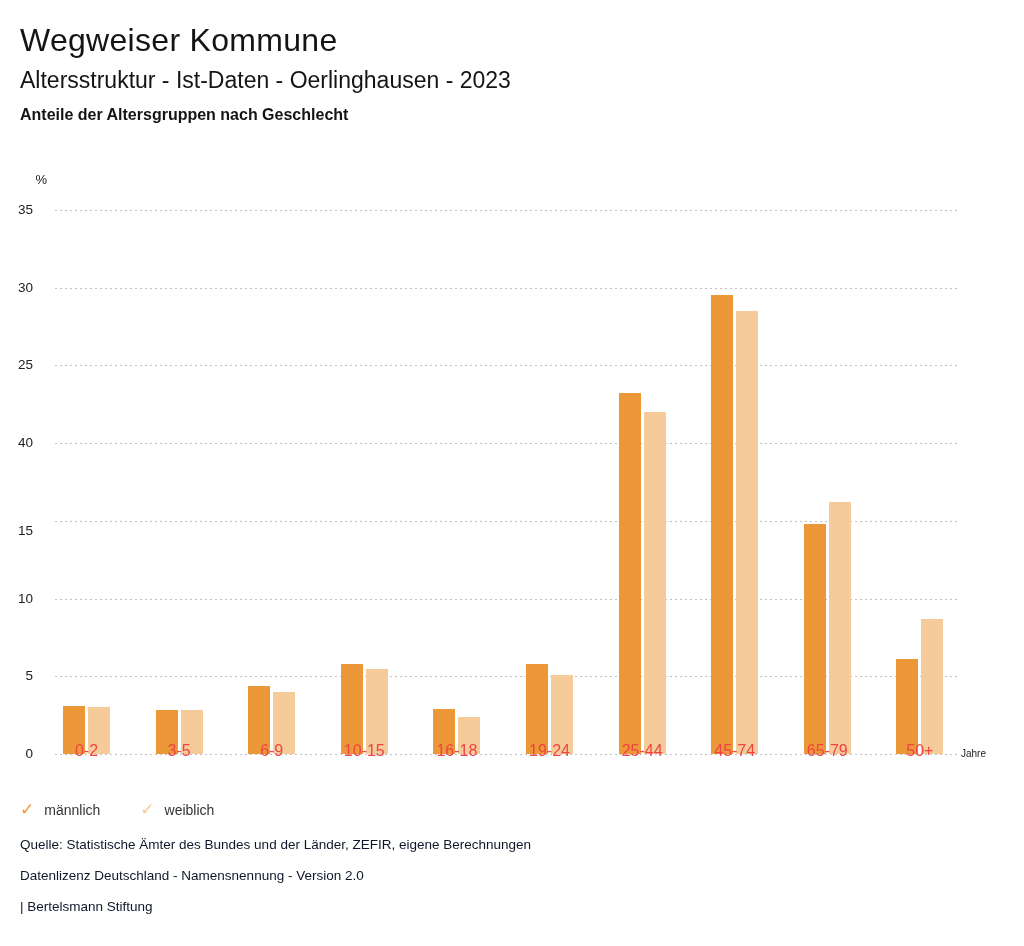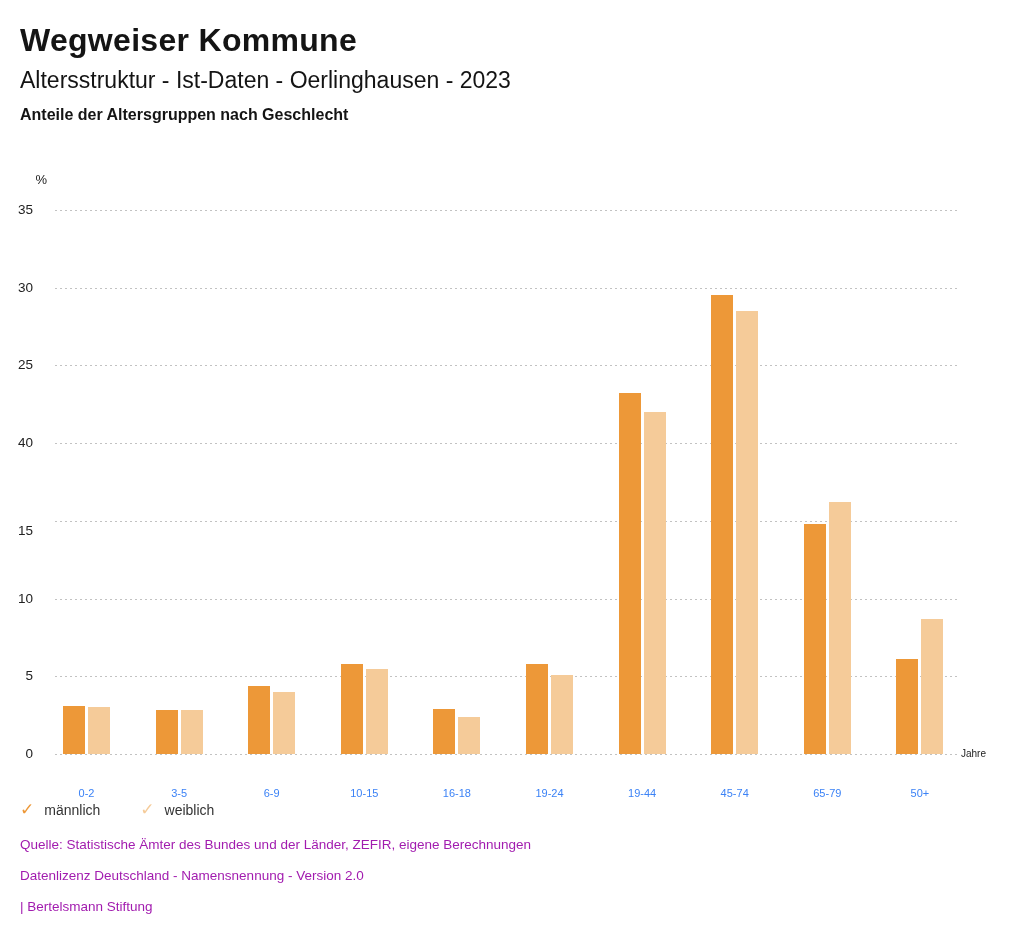--- a/index.html
+++ b/index.html
@@ -6,21 +6,21 @@
   .page{
     position:relative;
     width:1024px;height:946px;
     background:#ffffff;
     font-family:"Liberation Sans","DejaVu Sans",sans-serif;
     color:#1a1a1a;
     overflow:hidden;
   }
   .title{
     position:absolute;left:20px;top:24px;margin:0;
-    font-size:32px;line-height:32px;font-weight:700;color:#141414;letter-spacing:.3px;
+    font-size:32px;line-height:32px;font-weight:400;color:#141414;letter-spacing:.3px;
   }
   .subtitle{
     position:absolute;left:20px;top:69px;margin:0;
     font-size:23px;line-height:23px;font-weight:400;color:#141414;
   }
   .subtitle2{
     position:absolute;left:20px;top:107px;margin:0;
     font-size:16px;line-height:16px;font-weight:700;color:#141414;
   }
   .plot{
@@ -36,35 +36,35 @@
   }
   .y-unit{
     position:absolute;right:calc(100% + 8px);top:-31px;transform:translateY(-50%);
     font-size:13px;color:#222222;
   }
   .x-unit{
     position:absolute;left:calc(100% + 6px);top:544px;transform:translateY(-55%);
     font-size:10px;color:#222222;white-space:nowrap;
   }
   .xtick{
-    position:absolute;top:577px;transform:translateX(-50%);
-    font-size:11px;color:#3b82f6;white-space:nowrap;
+    position:absolute;top:532px;transform:translateX(-50%);
+    font-size:16px;color:#ef4444;white-space:nowrap;
   }
   .bar{position:absolute;}
   .legend{
     position:absolute;left:20px;top:801px;
     display:flex;align-items:center;
     font-size:14px;color:#333333;
   }
   .legend-item{display:flex;align-items:center;cursor:pointer;}
   .legend-item + .legend-item{margin-left:40px;}
   .check{font-size:17px;font-weight:700;margin-right:10px;line-height:17px;}
   .footer{
     position:absolute;left:20px;top:838px;
-    font-size:13.5px;color:#a21caf;
+    font-size:13.5px;color:#0f172a;
   }
   .footer div{line-height:14px;margin-bottom:17px;white-space:nowrap;}
 </style>
 </head>
 <body>
 
 <div class="page">
 
   <h1 class="title">Wegweiser Kommune</h1>
   <h2 class="subtitle">Altersstruktur - Ist-Daten - Oerlinghausen - 2023</h2>
@@ -102,21 +102,21 @@
       <div class="bar" style="left: 310.8px; top: 458.514px; width: 22px; height: 85.4857px; background: rgb(245, 203, 153);"></div>
       <div class="xtick" style="left: 309.3px;">10-15</div>
       <div class="bar" style="left: 378.4px; top: 498.926px; width: 22px; height: 45.0743px; background: rgb(237, 152, 56);"></div>
       <div class="bar" style="left: 403.4px; top: 506.697px; width: 22px; height: 37.3029px; background: rgb(245, 203, 153);"></div>
       <div class="xtick" style="left: 401.9px;">16-18</div>
       <div class="bar" style="left: 471px; top: 453.851px; width: 22px; height: 90.1486px; background: rgb(237, 152, 56);"></div>
       <div class="bar" style="left: 496px; top: 464.731px; width: 22px; height: 79.2686px; background: rgb(245, 203, 153);"></div>
       <div class="xtick" style="left: 494.5px;">19-24</div>
       <div class="bar" style="left: 563.6px; top: 183.406px; width: 22px; height: 360.594px; background: rgb(237, 152, 56);"></div>
       <div class="bar" style="left: 588.6px; top: 202.057px; width: 22px; height: 341.943px; background: rgb(245, 203, 153);"></div>
-      <div class="xtick" style="left: 587.1px;">19-44</div>
+      <div class="xtick" style="left: 587.1px;">25-44</div>
       <div class="bar" style="left: 656.2px; top: 85.4857px; width: 22px; height: 458.514px; background: rgb(237, 152, 56);"></div>
       <div class="bar" style="left: 681.2px; top: 101.029px; width: 22px; height: 442.971px; background: rgb(245, 203, 153);"></div>
       <div class="xtick" style="left: 679.7px;">45-74</div>
       <div class="bar" style="left: 748.8px; top: 313.966px; width: 22px; height: 230.034px; background: rgb(237, 152, 56);"></div>
       <div class="bar" style="left: 773.8px; top: 292.206px; width: 22px; height: 251.794px; background: rgb(245, 203, 153);"></div>
       <div class="xtick" style="left: 772.3px;">65-79</div>
       <div class="bar" style="left: 841.4px; top: 449.189px; width: 22px; height: 94.8114px; background: rgb(237, 152, 56);"></div>
       <div class="bar" style="left: 866.4px; top: 408.777px; width: 22px; height: 135.223px; background: rgb(245, 203, 153);"></div>
       <div class="xtick" style="left: 864.9px;">50+</div>
     </div>

